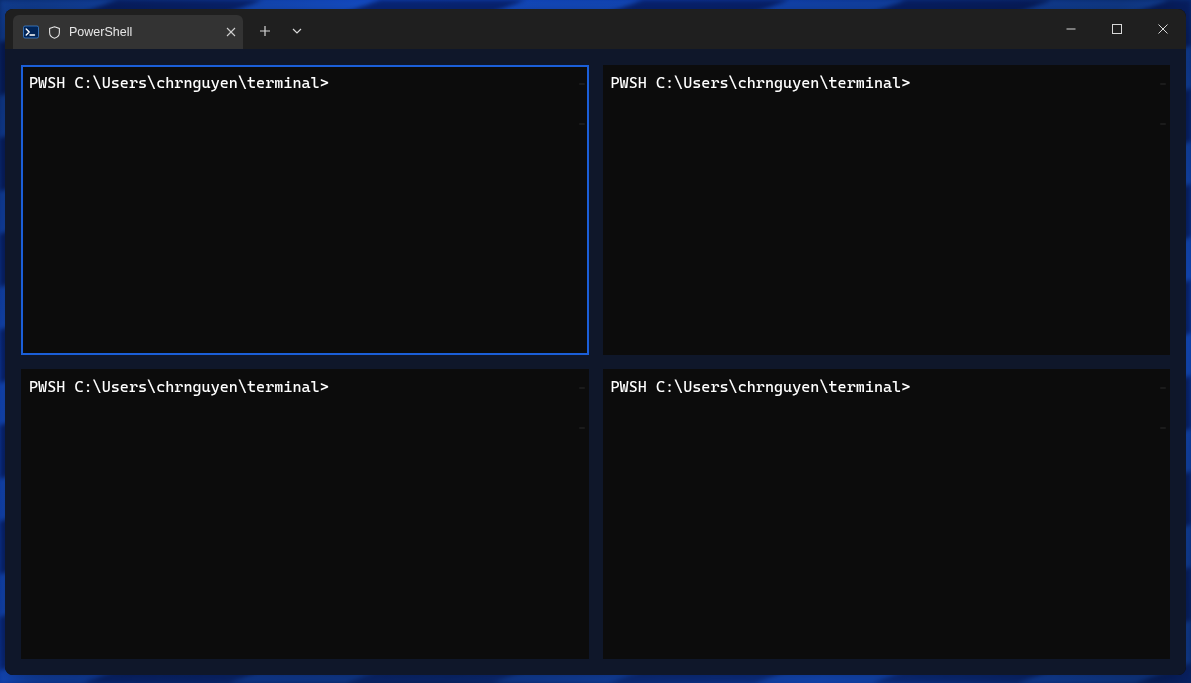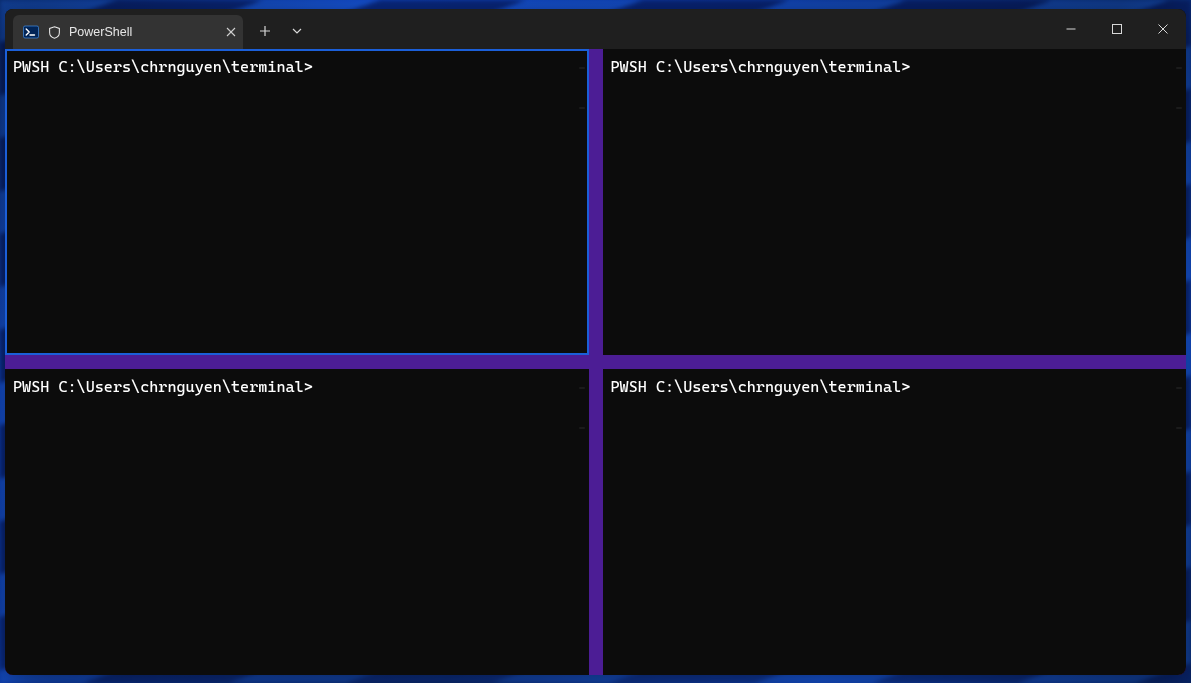--- a/index.html
+++ b/index.html
@@ -97,23 +97,23 @@
     color: #d8d8d8;
     cursor: pointer;
   }
 
   
   .panes {
     flex: 1;
     display: grid;
     grid-template-columns: 1fr 1fr;
     grid-template-rows: 1fr 1fr;
-    background: #4c1d95; 
+    background: #0f172a; 
     gap: 14px;
-    padding: 0;
+    padding: 16px;
   }
   .pane {
     background: #0c0c0c;
     color: #ffffff;
     font-family: "Cascadia Mono", "Consolas", monospace;
     font-size: 15.5px;
     line-height: 1.35;
     padding: 8px 10px 8px 8px;
     position: relative;
     overflow: hidden;

